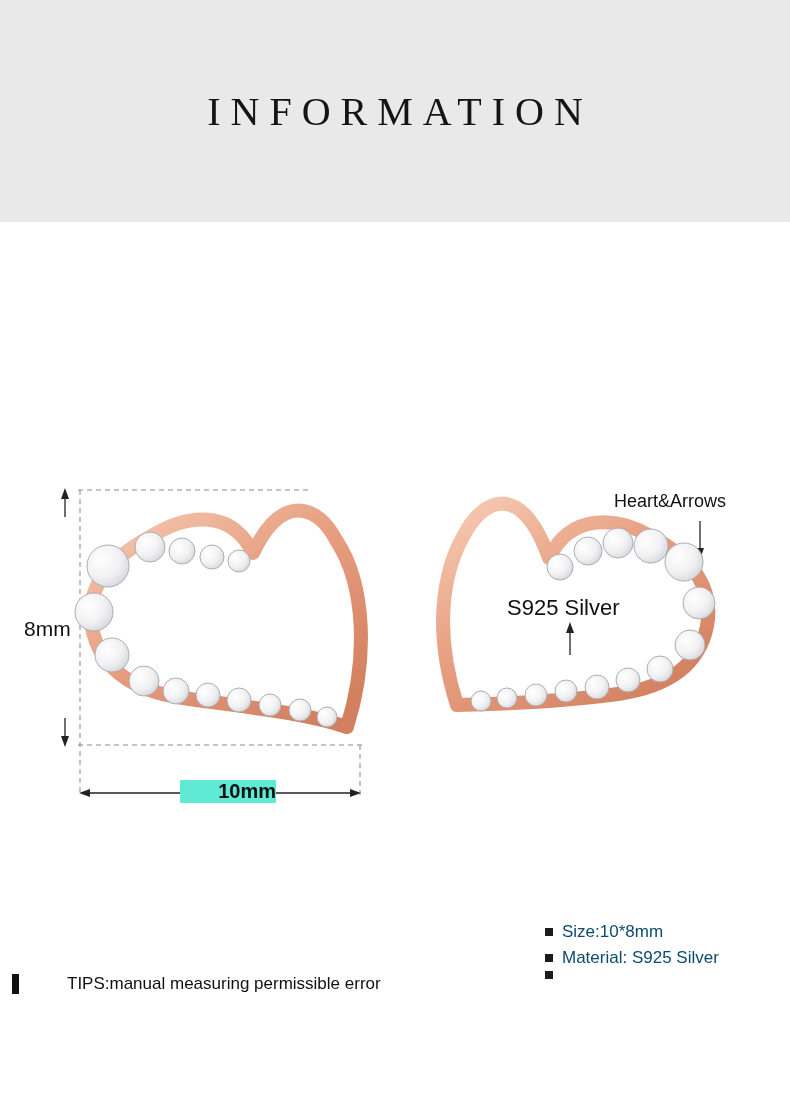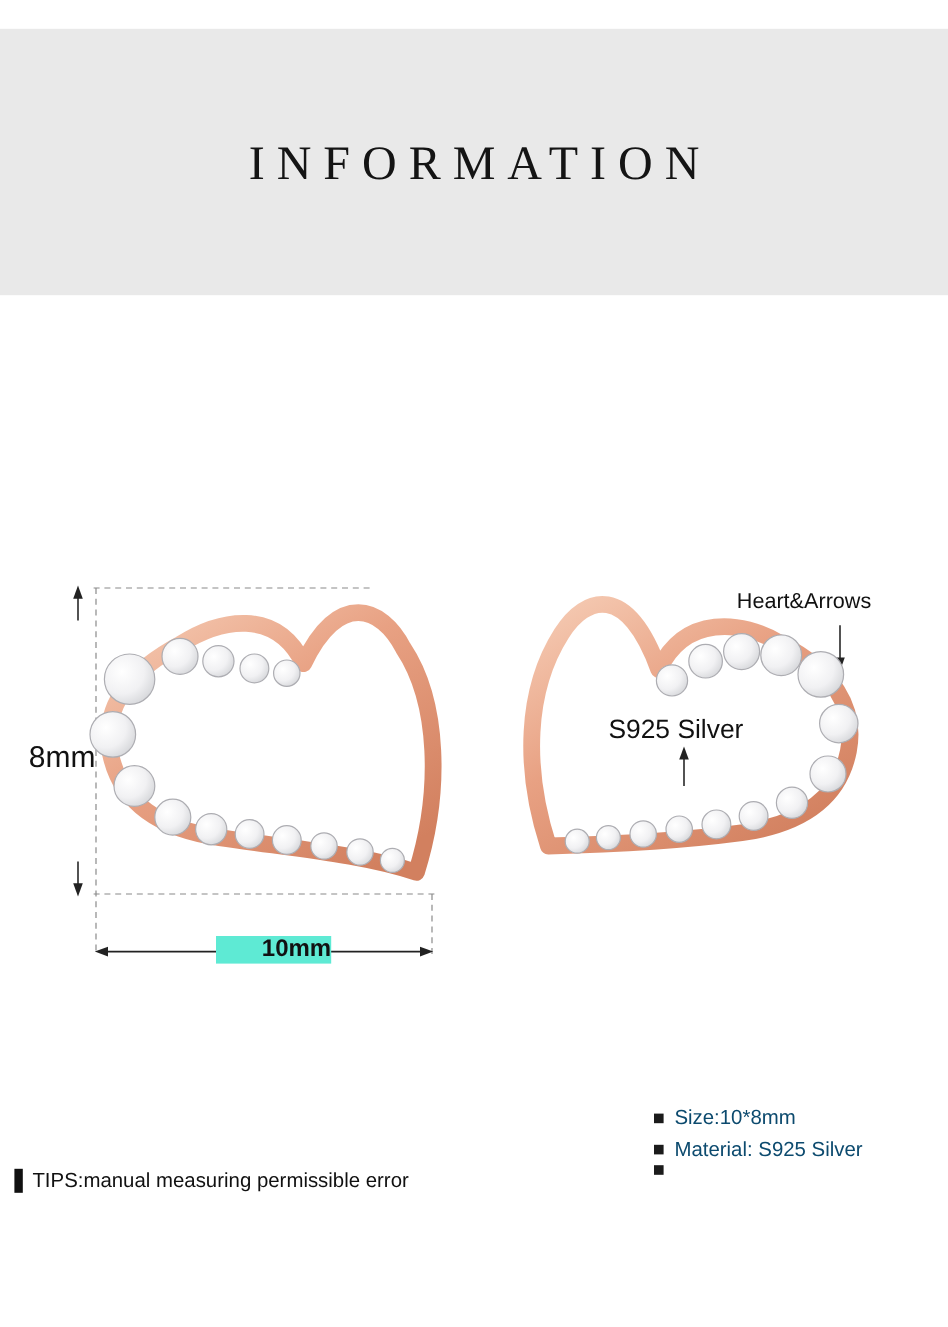--- a/index.html
+++ b/index.html
@@ -3,36 +3,36 @@
 <meta charset="utf-8">
 <style>
   * { margin:0; padding:0; box-sizing:border-box; }
   html,body { background:#ffffff; }
   .page {
     position:relative; width:790px; height:1106px; background:#ffffff;
     overflow:hidden; font-family:"Liberation Sans", sans-serif;
   }
   .banner {
     position:absolute; top:0; left:0; width:790px; height:222px;
-    background:#e9e9e9; display:flex; align-items:center; justify-content:center;margin-top:24px;
+    background:#e9e9e9; display:flex; align-items:center; justify-content:center;
   }
   .banner-title {
     font-family:"Liberation Serif", serif; font-size:40px; font-weight:400;
     letter-spacing:10px; padding-left:10px; color:#141414;
   }
   .illustration { position:absolute; top:0; left:0; width:790px; height:1106px; }
   .dim-label { position:absolute; color:#111111; white-space:nowrap; }
-  .label-8mm   { left:24px;  top:617px; font-size:25px; }
+  .label-8mm   { left:24px;  top:617px; font-size:21px; }
   .label-10mm  { left:180px; top:780px; width:96px; text-align:right;
                  font-size:20px; font-weight:700; background:#5eead4; }
   .label-ha     { left:614px; top:491px; font-size:18px; }
   .label-silver { left:507px; top:595px; font-size:22px; }
   .tips {
     position:absolute; left:12px; top:974px; display:flex; align-items:flex-end;
-    font-size:17px; color:#111111;
+    font-size:17px; color:#111111;gap:40px;
   }
   .tips-bar { width:7px; height:20px; background:#111111; margin-right:8px; flex:none; }
   .specs { position:absolute; left:545px; top:919px; list-style:none; }
   .spec-item { display:flex; align-items:center; font-size:17px;
                color:#0c4a6e; line-height:26px; }
   .spec-square { width:8px; height:8px; background:#1b1b1b; margin-right:9px; flex:none; }
 </style>
 </head>
 <body>
 

